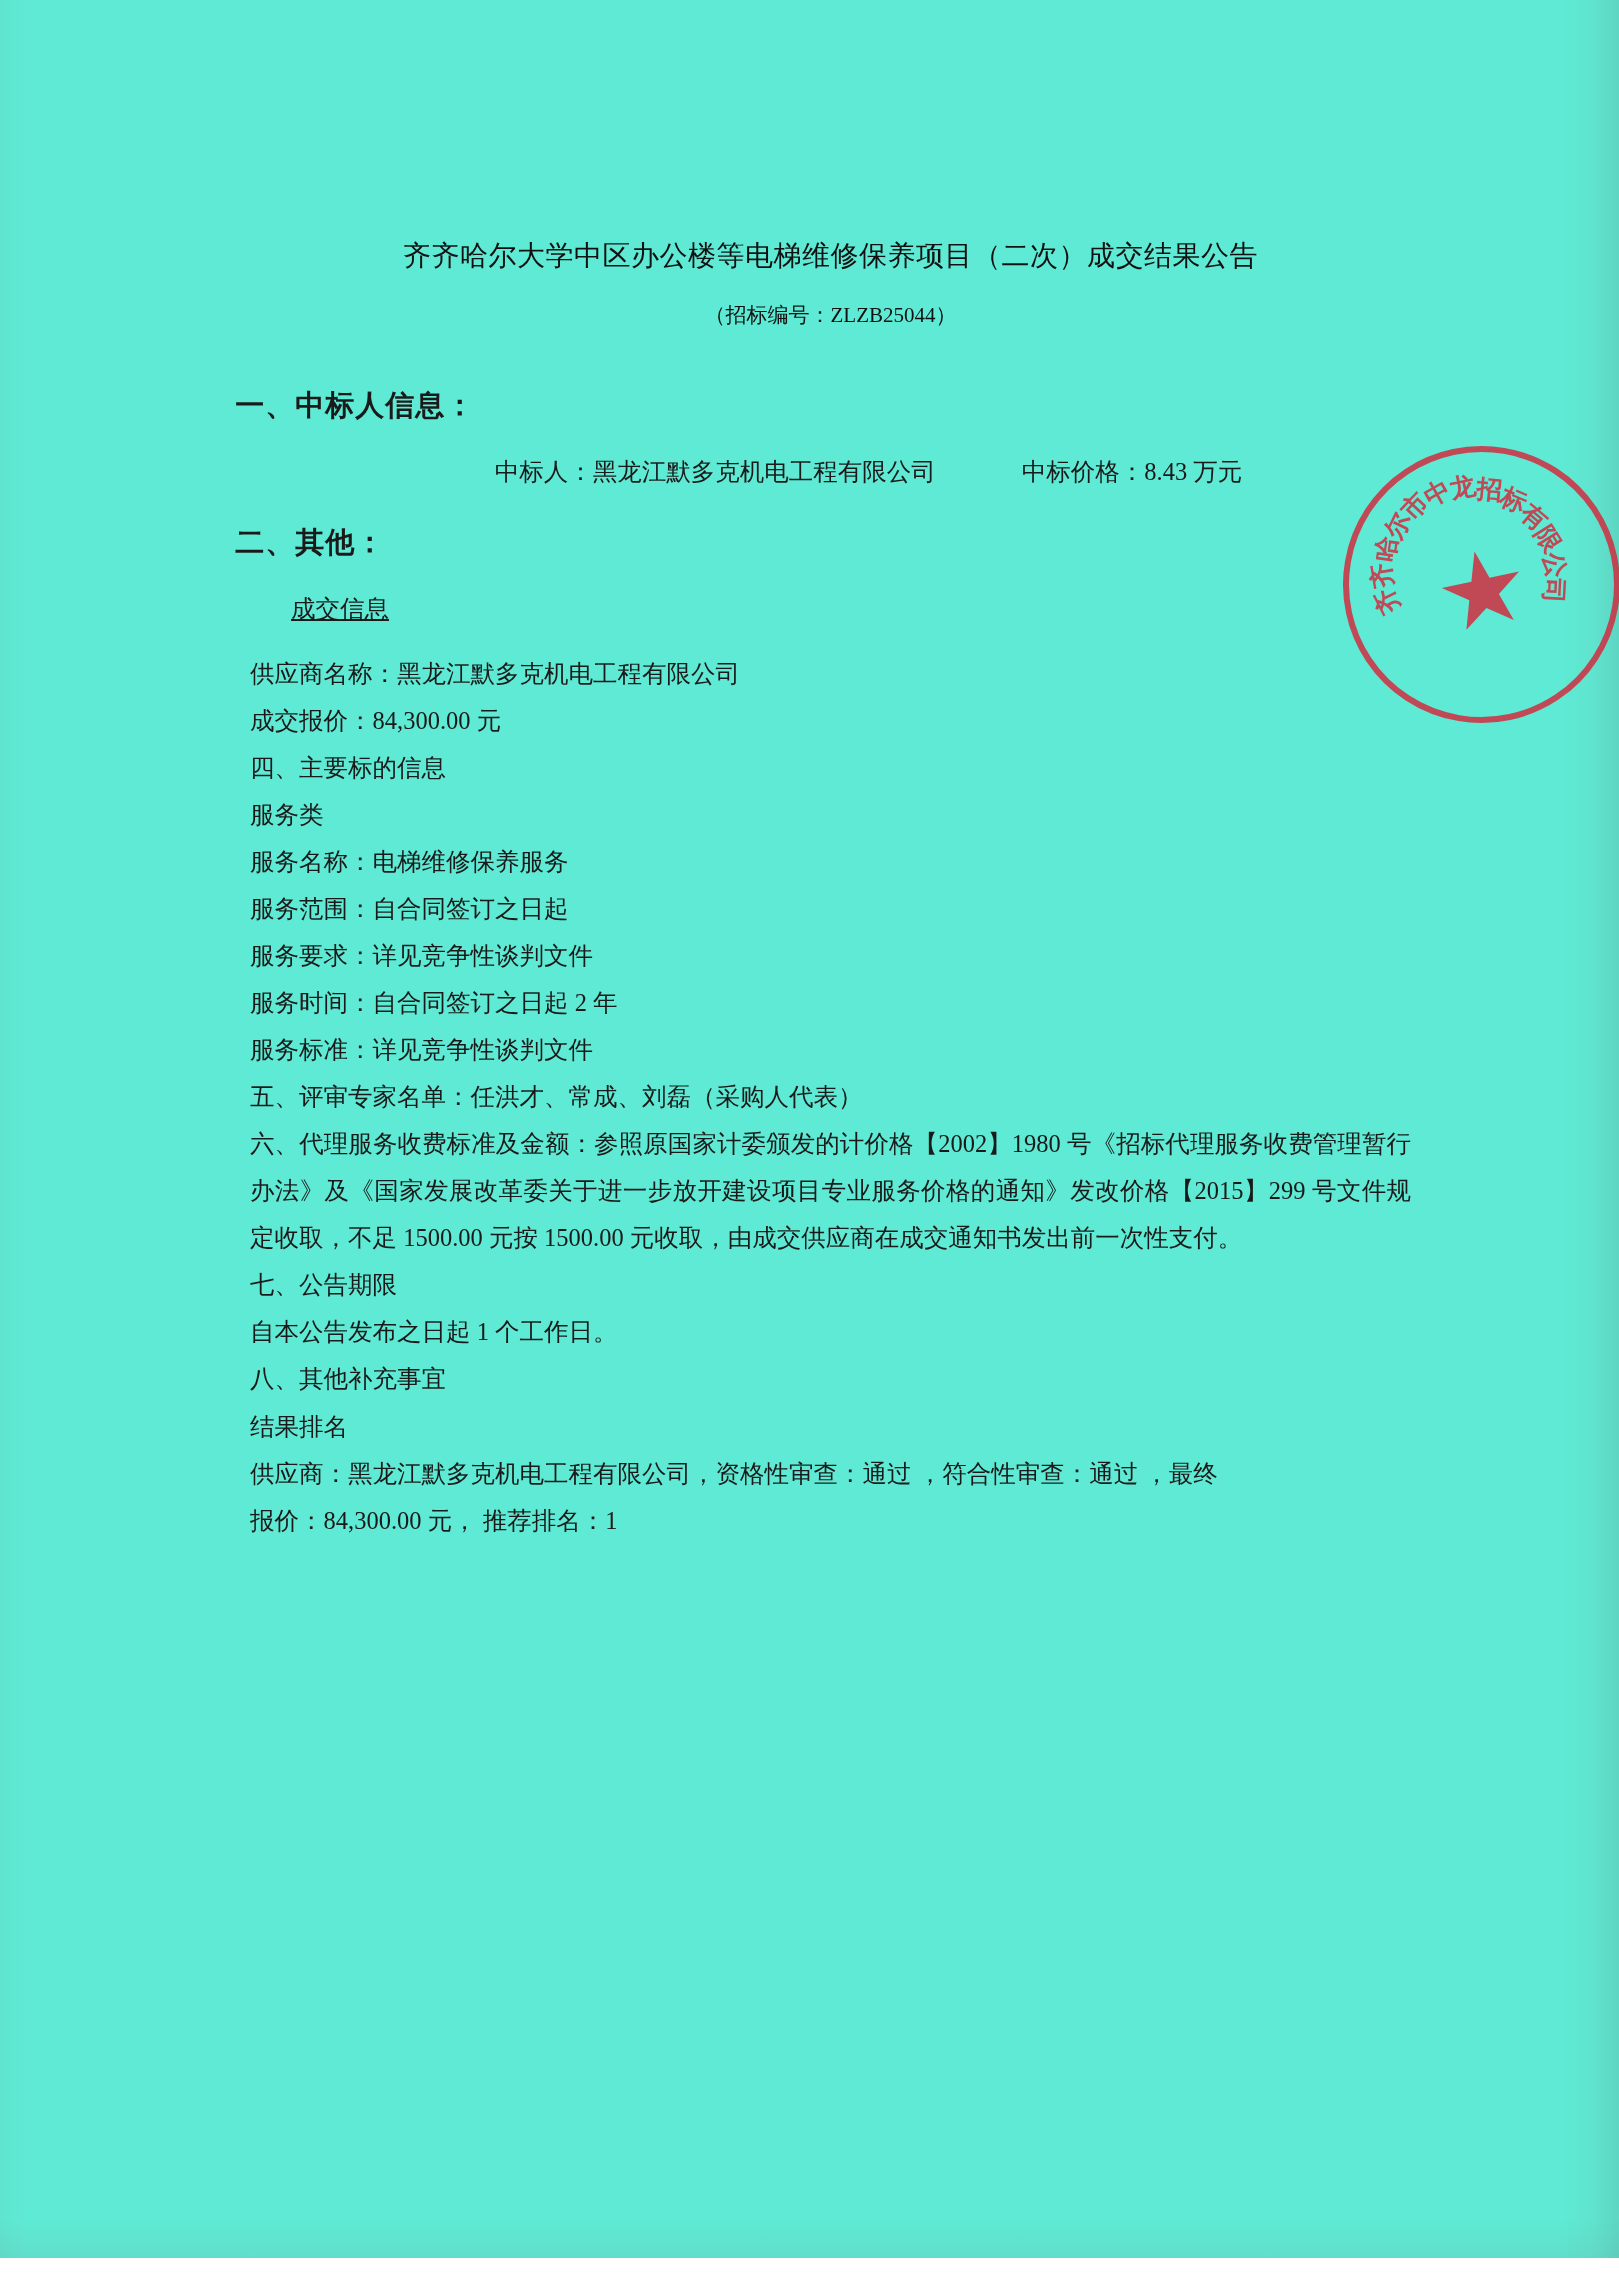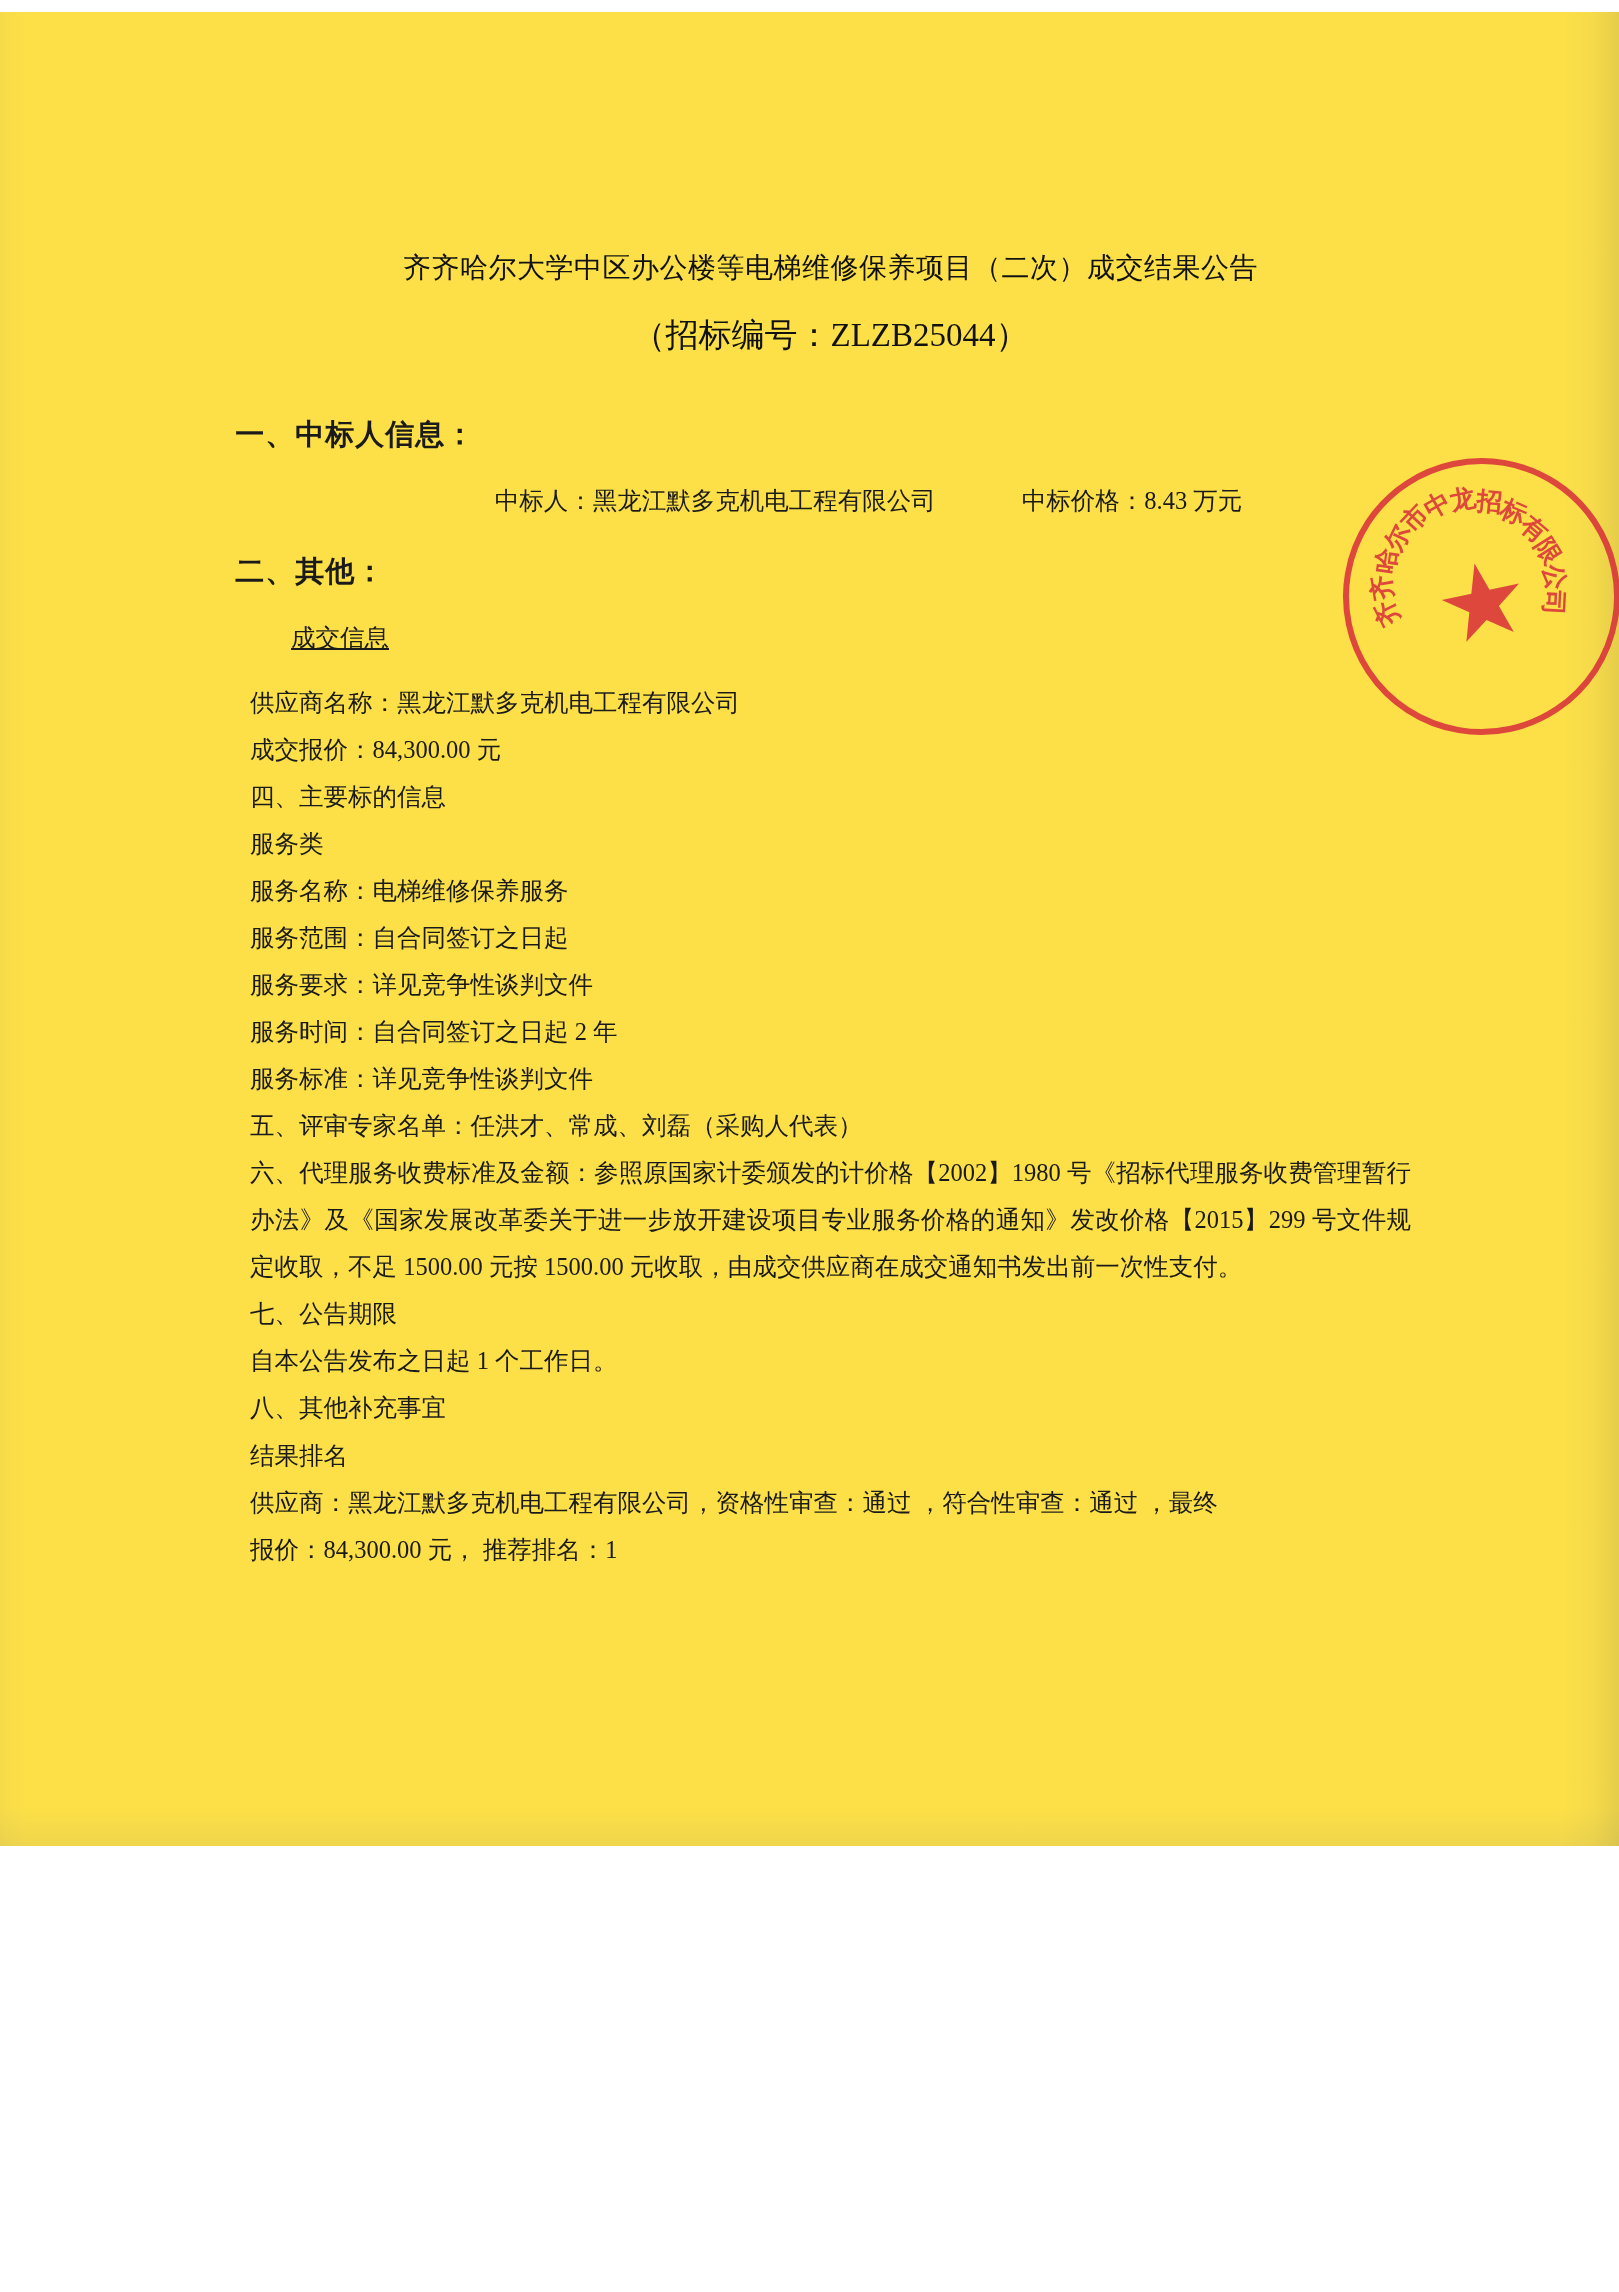--- a/index.html
+++ b/index.html
@@ -3,26 +3,25 @@
 <meta charset="utf-8">
 <style>
   html, body {
     margin: 0;
     padding: 0;
     background: #ffffff;
   }
   .page {
     position: relative;
     width: 1619px;
-    height: 1834px;
-    background: #fde047;
+    height: 2258px;
+    background: #5eead4;
     overflow: hidden;
     font-family: "Liberation Serif", "DejaVu Serif", serif;
     color: #1a1a1a;
-    margin-top: 12px;
   }
   
   .scan-edge-right {
     position: absolute;
     top: 0;
     right: 0;
     width: 57px;
     height: 100%;
     background: linear-gradient(to right, rgba(255,255,255,0) 0%, rgba(120,120,120,0.06) 55%, rgba(90,90,90,0.14) 100%);
     pointer-events: none;
@@ -54,21 +53,21 @@
   .doc-title {
     text-align: center;
     font-size: 28px;
     letter-spacing: 0.5px;
     margin-top: 235px;
     line-height: 1.5;
     color: #111;
   }
   .doc-subtitle {
     text-align: center;
-    font-size: 33px;
+    font-size: 21px;
     margin-top: 23.5px;
     color: #111;
   }
   .section-head {
     font-size: 29px;
     font-weight: bold;
     margin-top: 57px;
     margin-left: -14.7px;
     letter-spacing: 1px;
   }

